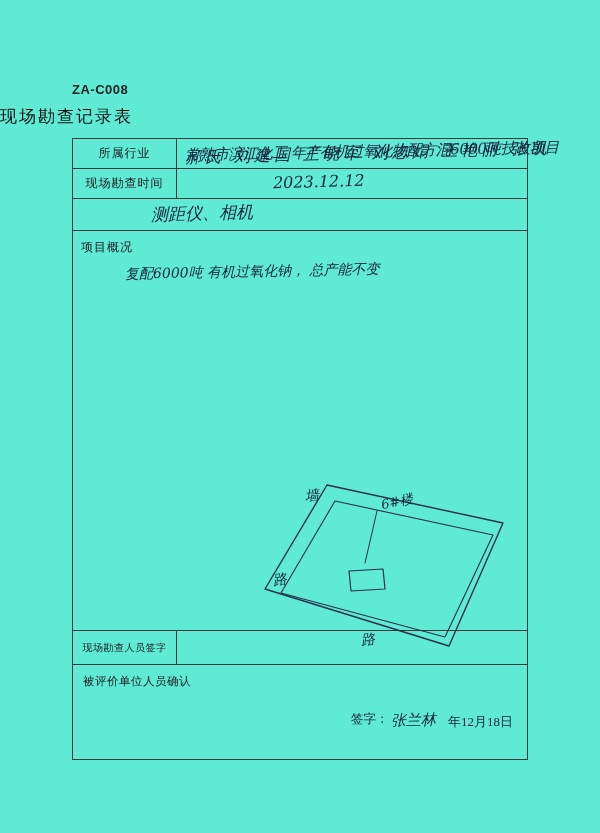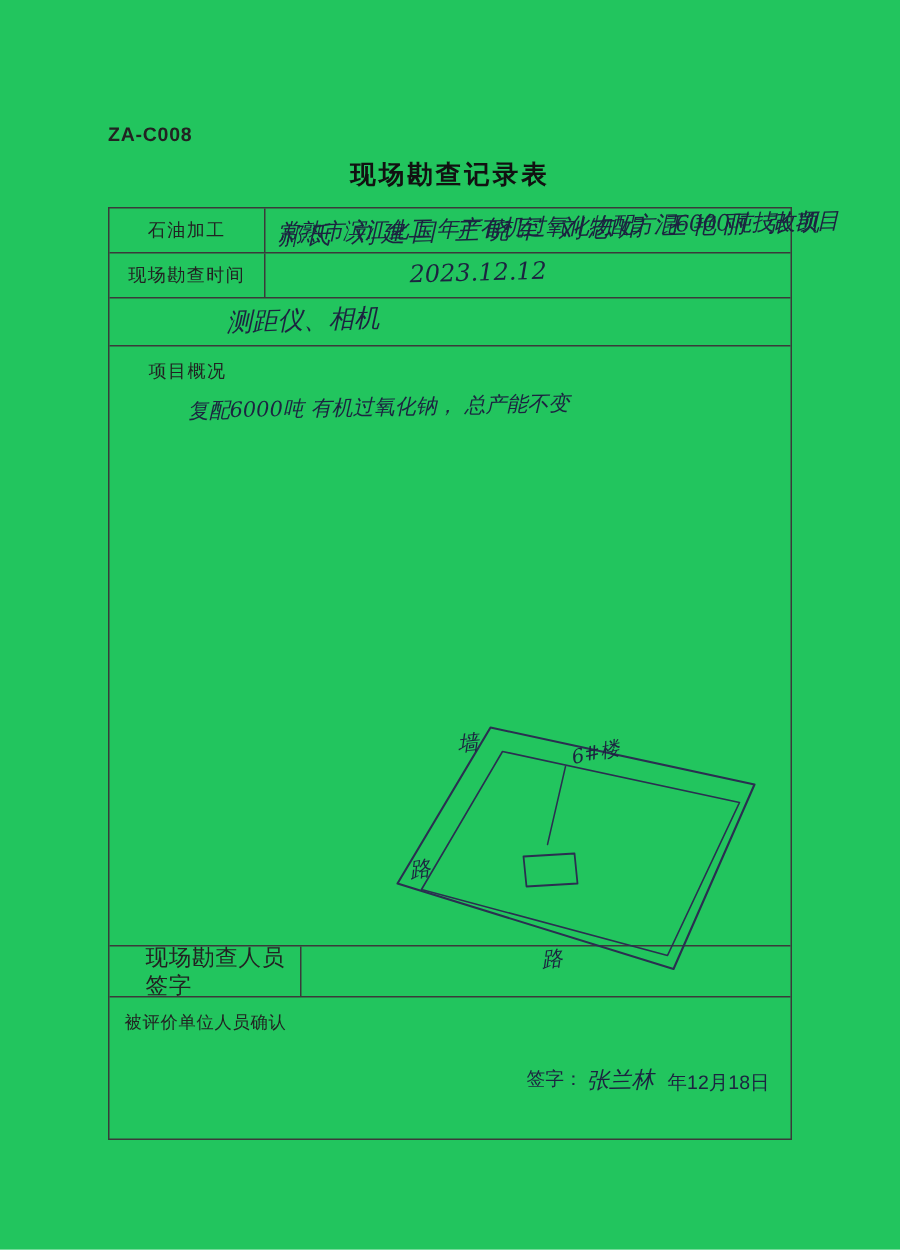--- a/index.html
+++ b/index.html
@@ -11,39 +11,38 @@
     width: 600px;
     height: 833px;
     font-family: "Liberation Sans", sans-serif;
     color: #1a1a1a;
     position: relative;
     overflow: hidden;
   }
   .page {
     position: absolute;
     inset: 0;
-    background: #22c55e;
+    background: #5eead4;
   }
   .doc-code {
     position: absolute;
     left: 72px;
     top: 82px;
     font-size: 13px;
     font-weight: bold;
     letter-spacing: 0.5px;
     color: #222;
   }
   .doc-title {
     position: absolute;
     left: 0;
     right: 0;
     top: 105px;
-    text-align: center;
     font-size: 17px;
-    font-weight: bold;
+    font-weight: normal;
     letter-spacing: 2px;
     color: #111;
   }
   .form {
     position: absolute;
     left: 72px;
     top: 138px;
     width: 456px;
     height: 622px;
     border: 1.4px solid #3a3a3a;
@@ -78,44 +77,43 @@
   .r4 { height: 32px; }
 
   .overview {
     height: 400px;
     border-bottom: 1.1px solid #3a3a3a;
     box-sizing: border-box;
     position: relative;
   }
   .overview .ov-label {
     position: absolute;
-    left: 26px;
+    left: 8px;
     top: 8px;
     font-size: 12px;
     letter-spacing: 1px;
     color: #222;
   }
   .signrow {
     height: 34px;
     display: flex;
     border-bottom: 1.1px solid #3a3a3a;
     box-sizing: border-box;
   }
   .signrow .lbl {
     width: 104px;
     flex: 0 0 104px;
     border-right: 1.1px solid #3a3a3a;
     box-sizing: border-box;
     display: flex;
     align-items: center;
     justify-content: center;
-    font-size: 15px;
+    font-size: 10px;
     letter-spacing: 0.5px;
     color: #222;
-    margin-left: 24px;
   }
   .confirm {
     height: 94px;
     position: relative;
     box-sizing: border-box;
   }
   .confirm .c-label {
     position: absolute;
     left: 10px;
     top: 9px;
@@ -183,21 +181,21 @@
     top: 46px;
     font-size: 15px;
     transform: rotate(-1deg);
   }
   .hw-date {
     position: absolute;
     right: 14px;
     top: 48px;
     font-size: 13px;
     color: #1c2340;
-    font-family: Liberation Sans, sans-serif;
+    font-family: Liberation Serif, serif;
     white-space: nowrap;
   }
 
   
   .sketch {
     position: absolute;
     left: 180px;
     top: 240px;
     width: 260px;
     height: 200px;
@@ -220,21 +218,21 @@
 <body>
 
 <div class="page">
 
   <div class="doc-code">ZA-C008</div>
   <div class="doc-title">现场勘查记录表</div>
 
   <div class="form">
 
     <div class="row r1">
-      <div class="lbl">石油加工</div>
+      <div class="lbl">所属行业</div>
       <div class="val">
         <span class="hw hw-1">常熟市滨江化工 年产有机过氧化物配方混6000吨技改项目</span>
       </div>
     </div>
 
 
     <div class="row r3">
       <div class="lbl">现场勘查时间</div>
       <div class="val">
         <span class="hw hw-3">2023.12.12</span>

